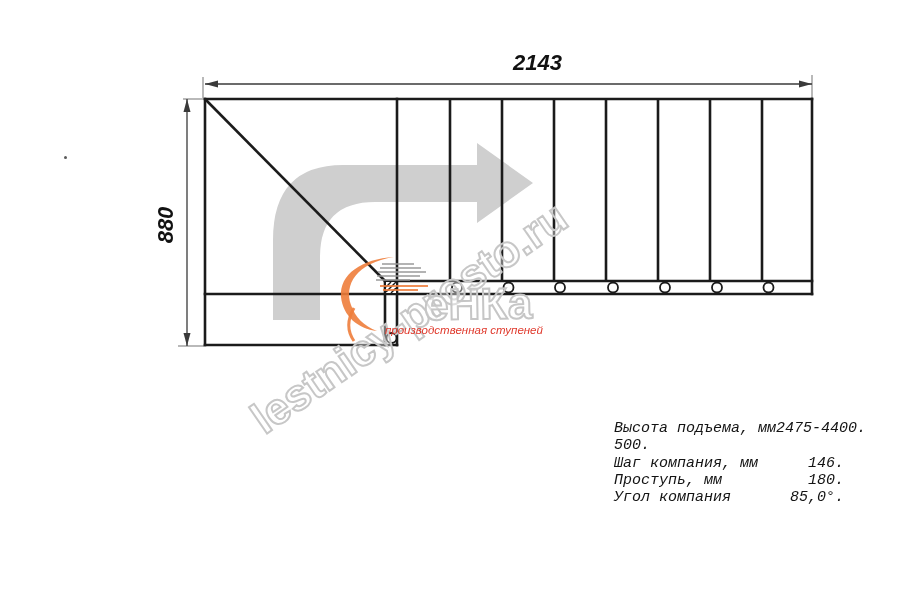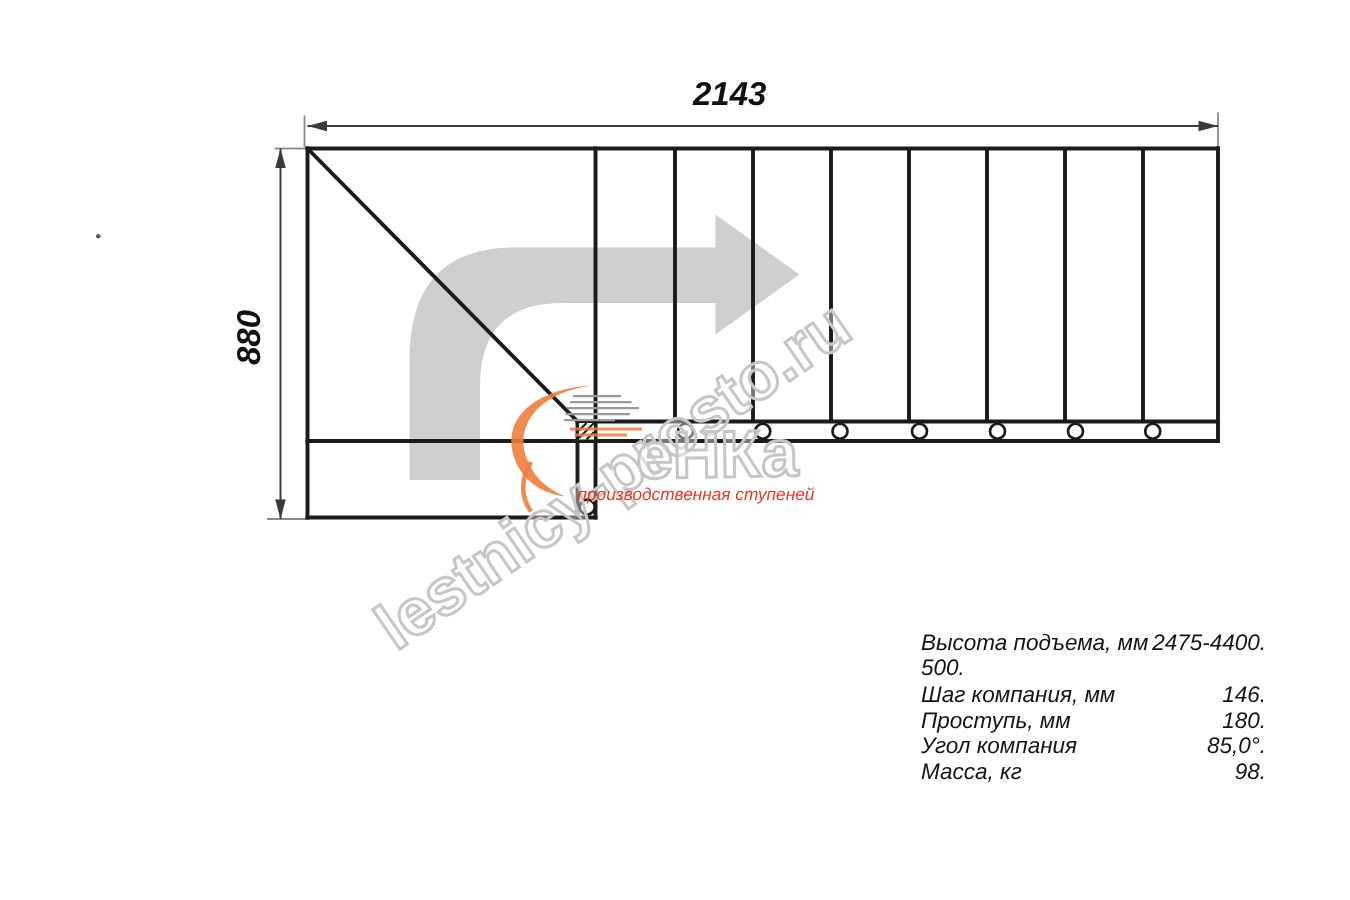--- a/index.html
+++ b/index.html
@@ -6,21 +6,21 @@
   #stage{
     position:relative;width:900px;height:600px;background:#ffffff;overflow:hidden;
     font-family:"Liberation Sans",sans-serif;
   }
   .abs{position:absolute;}
   
   .dim-text{
     font-style:italic;font-weight:bold;font-size:22px;color:#111;
     font-family:"Liberation Sans",sans-serif;white-space:nowrap;
   }
-  #dim-width{left:462px;top:50px;width:100px;text-align:left;}
+  #dim-width{left:462px;top:50px;width:100px;text-align:right;}
   #dim-height{left:128px;top:212px;width:76px;text-align:center;
     transform:rotate(-90deg);transform-origin:center center;}
   
   #watermark{
     left:256px;top:400px;height:46px;line-height:46px;
     font-size:44px;font-weight:bold;letter-spacing:0px;white-space:nowrap;
     color:rgba(255,255,255,0.4);
     -webkit-text-stroke:2px #c7c7c7;
     transform:rotate(-34.5deg);transform-origin:0 50%;
   }
@@ -32,21 +32,21 @@
     -webkit-text-stroke:2px #c6c6c6;
     transform:rotate(-1deg);
   }
   #logo-subtitle{
     left:385px;top:324px;width:220px;
     font-size:11.5px;font-style:italic;color:#e0392c;white-space:nowrap;
   }
   
   #specs{
     left:614px;top:420px;width:230px;
-    font-style:italic;font-size:15px;color:#141414;
+    font-style:italic;font-size:15px;color:#141414;font-family:Liberation Mono, monospace;
   }
   .spec-row{display:flex;justify-content:space-between;height:17.3px;line-height:17.3px;}
   .spec-label{white-space:nowrap;}
   .spec-value{white-space:nowrap;text-align:right;}
   
   #artifact-dot{left:64px;top:156px;width:3px;height:3px;background:#5a5a5a;border-radius:50%;}
 </style>
 </head>
 <body>
 
@@ -154,21 +154,17 @@
       <span class="spec-value">146.</span>
     </div>
     <div class="spec-row">
       <span class="spec-label">Проступь, мм</span>
       <span class="spec-value">180.</span>
     </div>
     <div class="spec-row">
       <span class="spec-label">Угол компания</span>
       <span class="spec-value">85,0°.</span>
     </div>
-    <div class="spec-row">
-      <span class="spec-label">Масса, кг</span>
-      <span class="spec-value">98.</span>
-    </div>
   </div>
 
   <div id="artifact-dot" class="abs"></div>
 
 </div>
 
 </body></html>

